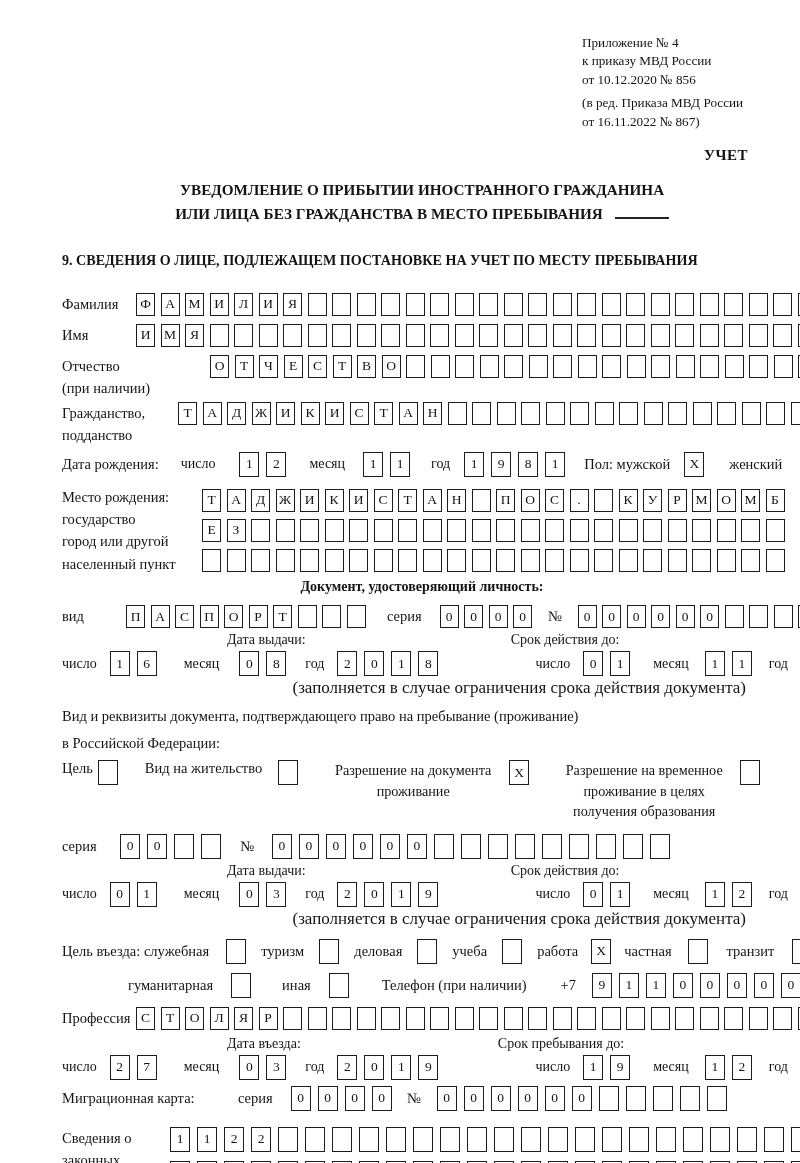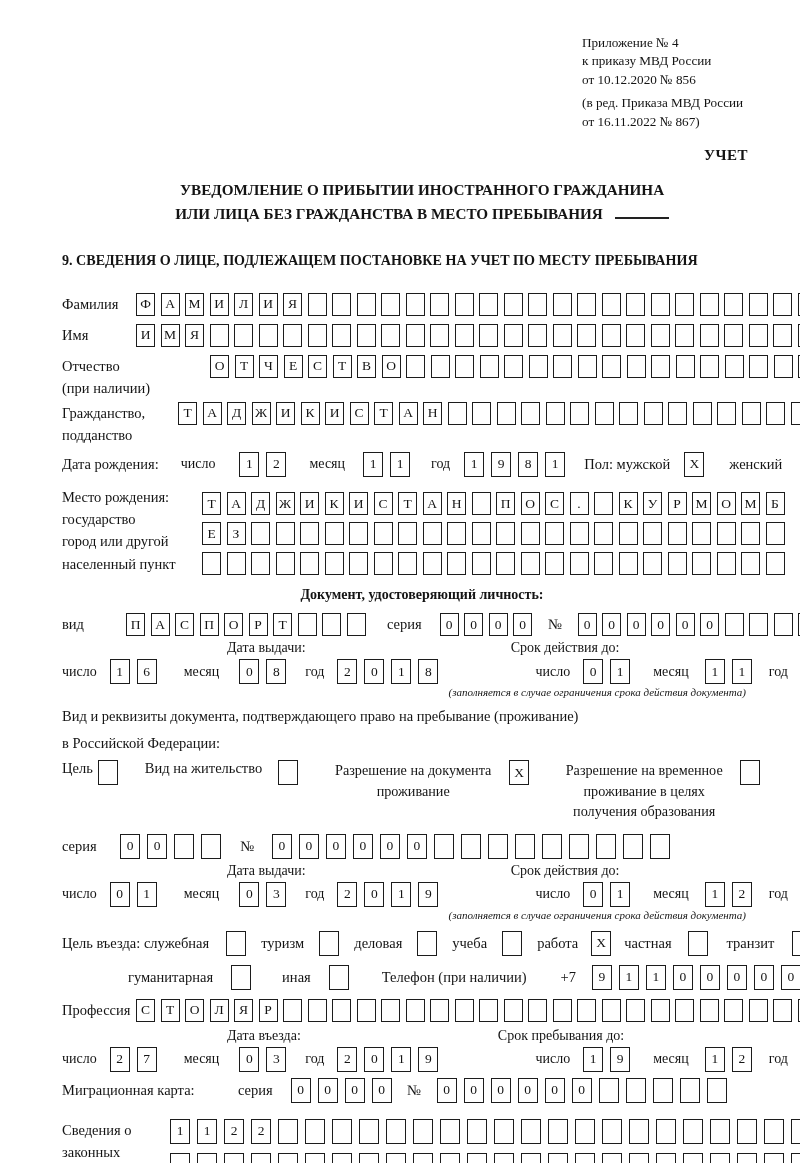--- a/index.html
+++ b/index.html
@@ -15,21 +15,21 @@
   .title{text-align:center;font-weight:bold;font-size:15.2px;line-height:1.55;margin-top:14px;}
   .blank-line{display:inline-block;width:54px;border-bottom:2px solid #222;margin-left:12px;}
   .sec-head{font-weight:bold;font-size:14.1px;margin-top:26px;margin-bottom:24px;white-space:nowrap;}
   .frow{display:flex;align-items:center;margin-bottom:8px;gap:8px;}
   .lbl{font-size:14.5px;flex:none;}
   .sub{font-size:14px;flex:none;}
   .boxes{display:flex;flex:none;}
   .cbox{flex:none;width:17px;height:21px;border:1.6px solid #1c1c1c;margin-right:5.5px;
         display:flex;align-items:center;justify-content:center;font-size:13.5px;background:#fff;}
   .cbox.big{width:18px;height:23px;margin-right:7px;}
-  .note{font-size:11px;font-style:italic;}
+  .note{font-size:17px;}
   .mlabel{font-size:14.5px;line-height:22.4px;}
   .mlabel span{display:block;}
   .doc-head{text-align:center;font-weight:bold;font-size:14px;margin:4px 0 10px;}
   .para{font-size:14.5px;margin-bottom:10px;}
   .cbitem{display:flex;align-items:flex-start;flex:none;}
   .cbtext{font-size:14.2px;text-align:center;line-height:1.45;}
 </style>
 </head>
 <body>
 
@@ -211,21 +211,21 @@
     <span class="lbl" style="margin-left:4px">Пол: мужской</span>
     <div class="boxes" style="margin-left:6px">
         <span class="cbox big">X</span>
       </div>
     <span class="lbl" style="margin-left:10px">женский</span>
     <div class="boxes" style="margin-left:14px">
         <span class="cbox big"></span>
       </div>
   </div>
 
-  <div style="display:flex;align-items:flex-end;margin-bottom:12px">
+  <div style="display:flex;align-items:center;margin-bottom:4px">
     <div class="mlabel" style="width:140px;flex:none">
       <span>Место рождения:</span>
       <span>государство</span>
       <span>город или другой</span>
       <span>населенный пункт</span>
     </div>
     <div>
       <div class="boxes" style="margin-bottom:7px">
           <span class="cbox">Т</span>
           <span class="cbox">А</span>

